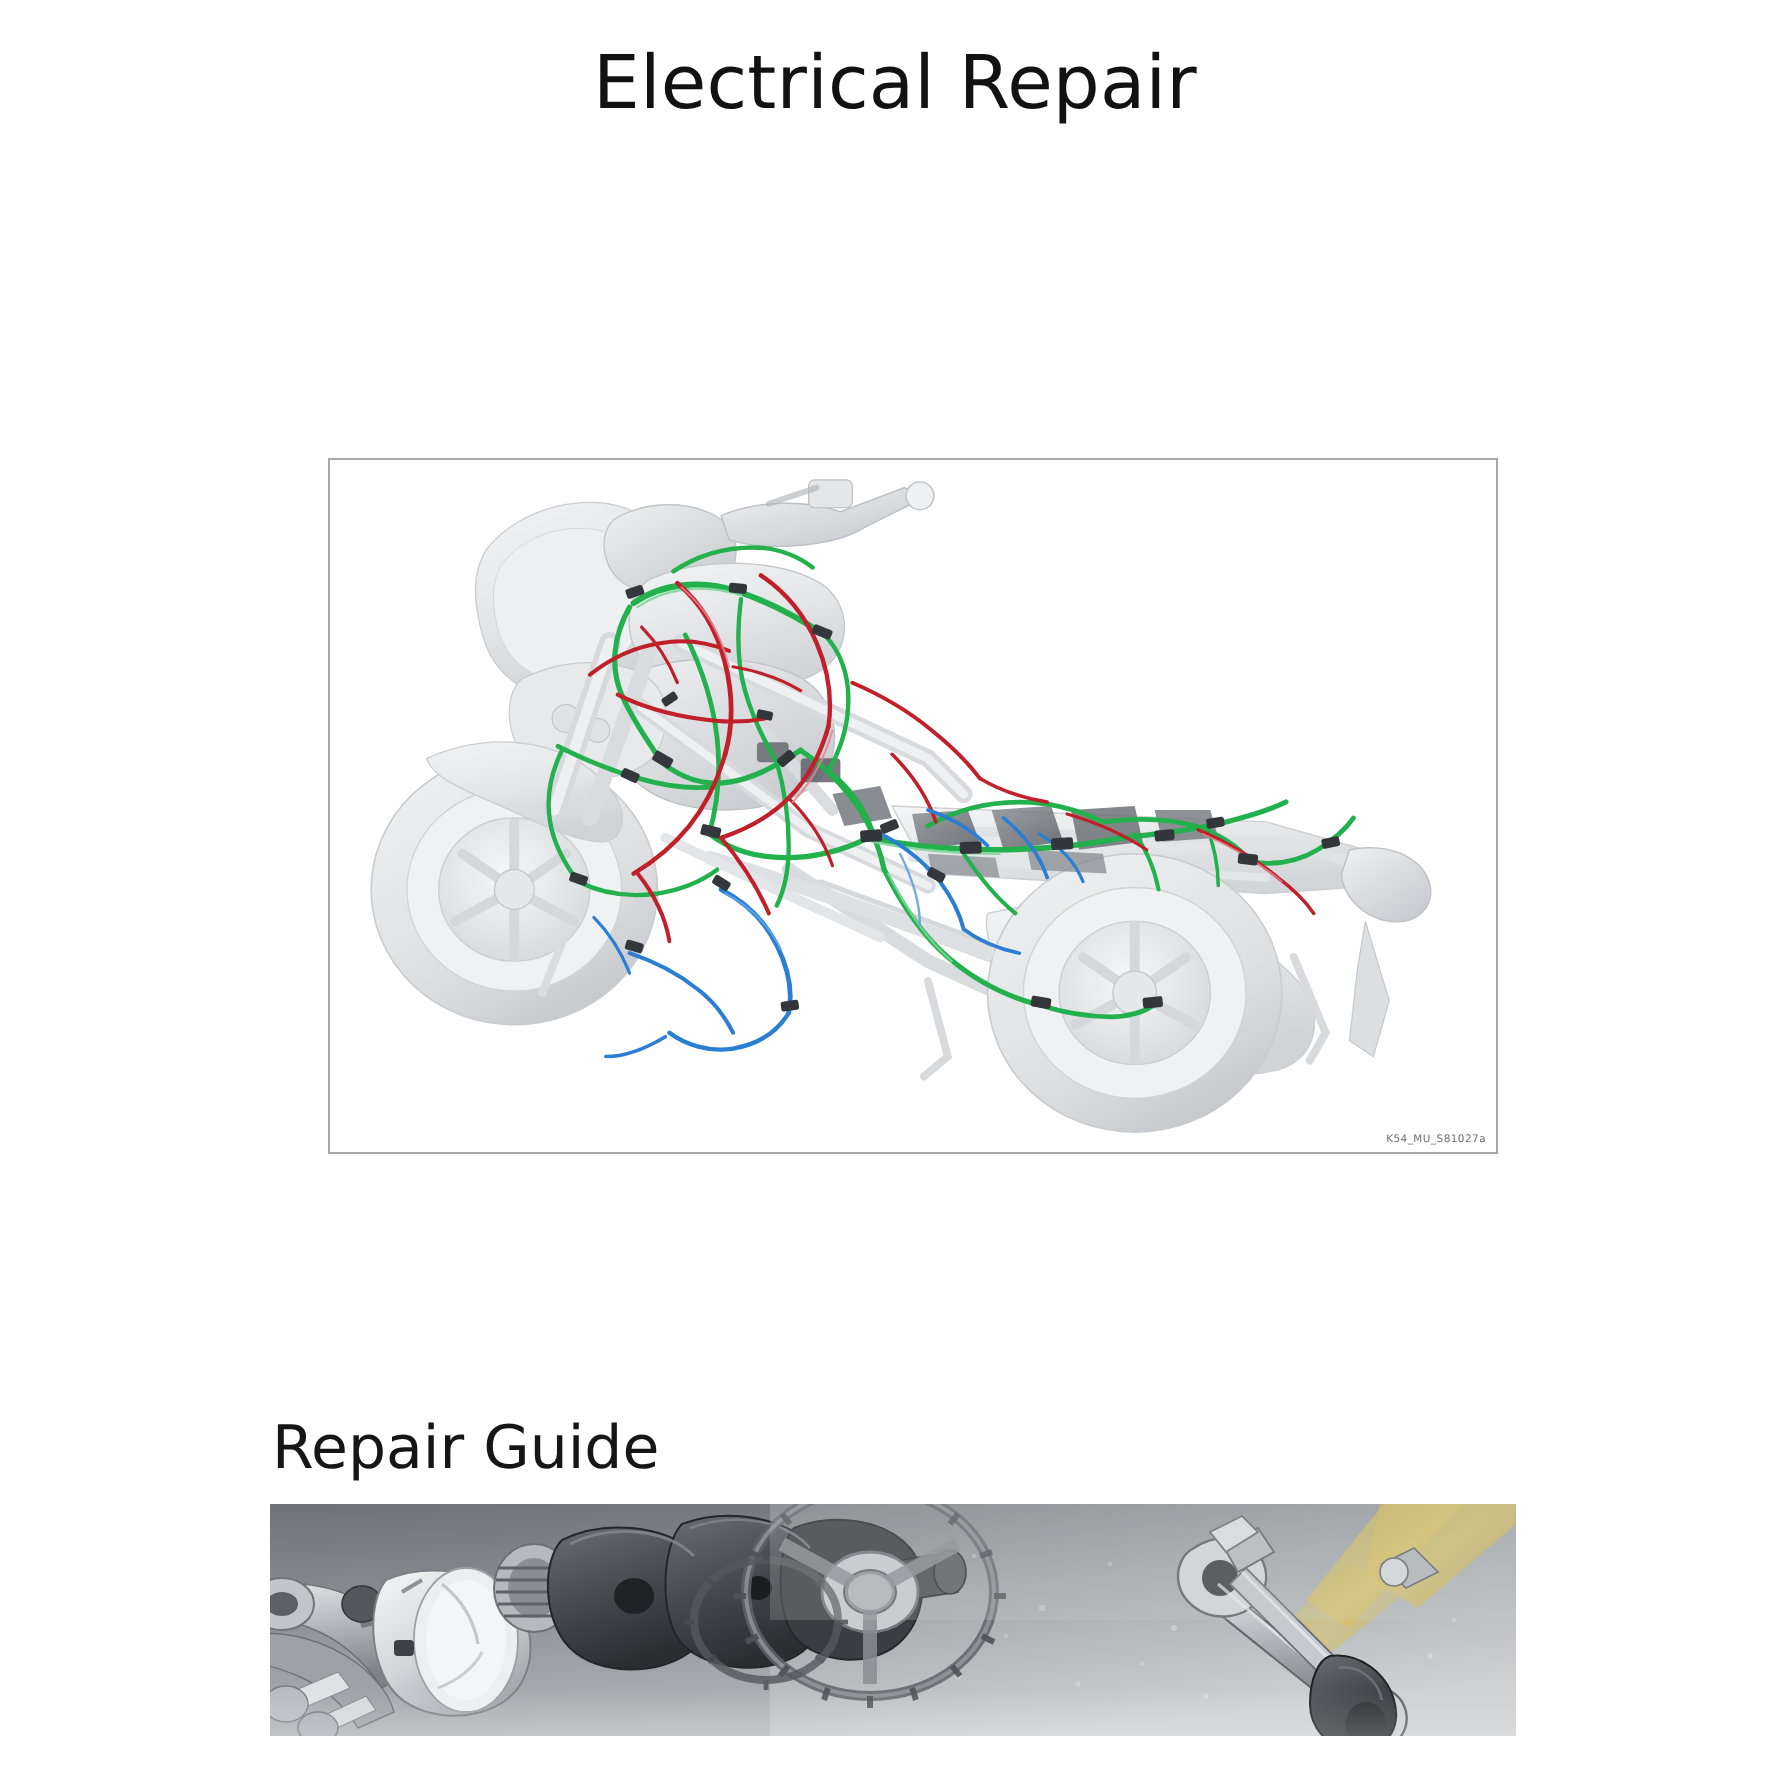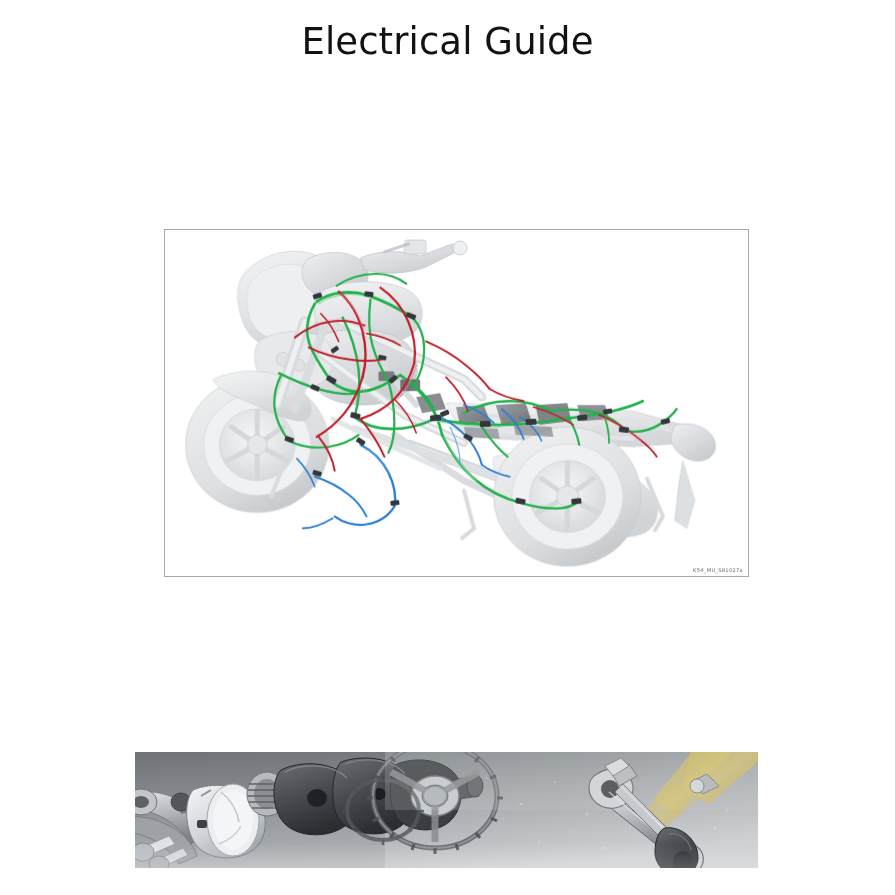--- a/index.html
+++ b/index.html
@@ -66,21 +66,21 @@
     overflow: hidden;
     background: #8e9195;
   }
   .banner-svg { position: absolute; left: 0; top: 0; width: 100%; height: 100%; display: block; }
 </style>
 </head>
 <body>
 
 <div class="page">
 
-  <div class="doc-title">Electrical Guide</div>
+  <div class="doc-title">Electrical Repair</div>
 
   <div class="figure-frame">
     <div class="figure-inner">
       <svg class="figure-svg" viewBox="0 0 585 348" preserveAspectRatio="xMidYMid meet">
         <defs>
           <linearGradient id="ghostA" x1="0" y1="0" x2="0.4" y2="1">
             <stop offset="0%" stop-color="#f3f4f5"></stop>
             <stop offset="55%" stop-color="#e2e4e6"></stop>
             <stop offset="100%" stop-color="#cfd2d5"></stop>
           </linearGradient>
@@ -294,20 +294,21 @@
           <rect x="166" y="118" width="8" height="4.5" rx="1.1" transform="rotate(-34 170 120)"></rect>
           <rect x="214" y="126" width="8" height="4.5" rx="1.1" transform="rotate(12 218 128)"></rect>
         </g>
 
       </svg>
     </div>
 
     <div class="figure-caption">K54_MU_S81027a</div>
   </div>
 
+  <div class="section-heading">Repair Guide</div>
 
   <div class="banner">
     <svg class="banner-svg" viewBox="0 0 623 116" preserveAspectRatio="none">
       <defs>
         <linearGradient id="bgFloor" x1="0" y1="0" x2="0.25" y2="1">
           <stop offset="0%" stop-color="#6f7377"></stop>
           <stop offset="40%" stop-color="#888c90"></stop>
           <stop offset="100%" stop-color="#b4b7ba"></stop>
         </linearGradient>
         <linearGradient id="wetRight" x1="0" y1="0" x2="0.4" y2="1">

